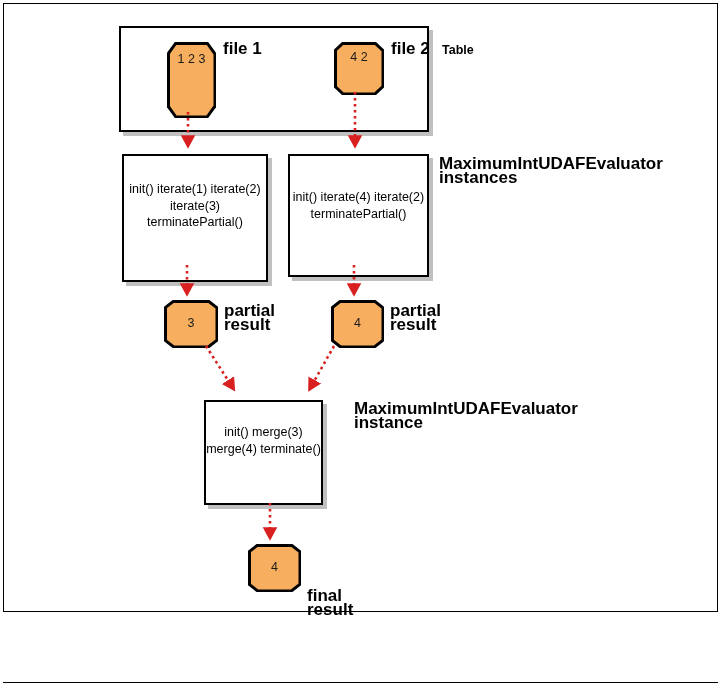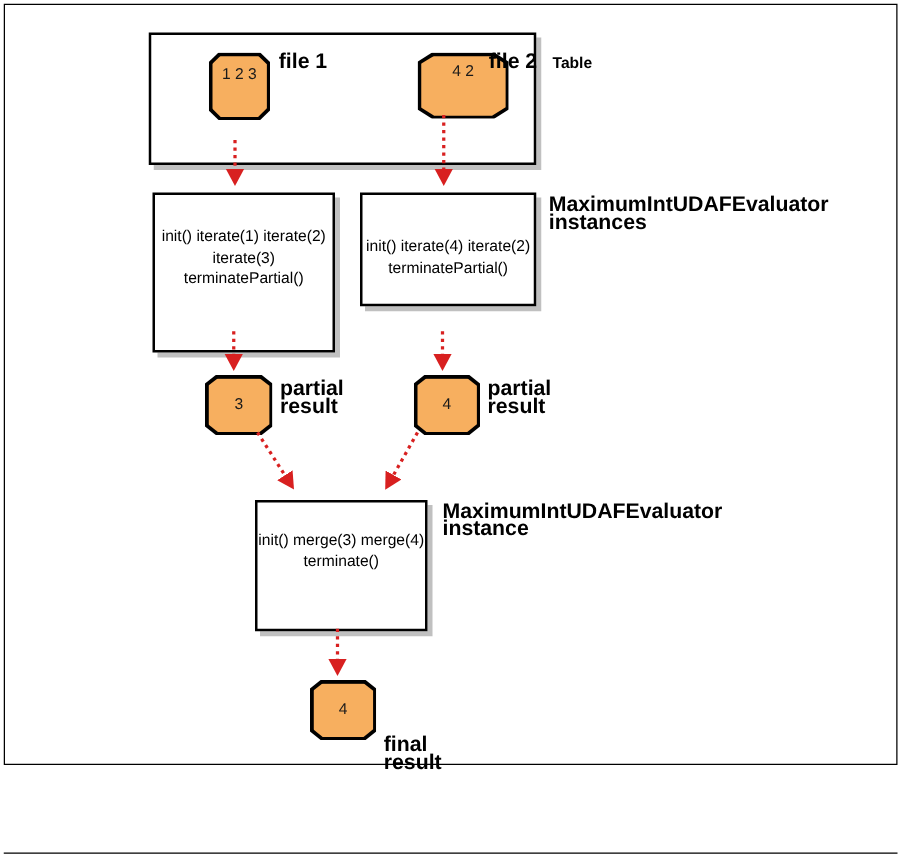--- a/index.html
+++ b/index.html
@@ -43,22 +43,22 @@
   
   .box {
     position: absolute;
     background: #ffffff;
     border: 2.5px solid #000;
     box-sizing: border-box;
     box-shadow: 4px 4px 0 rgba(140,140,140,0.55);
   }
   .table-box { left: 115px; top: 22px; width: 310px; height: 106px; }
   .eval-box-left  { left: 118px; top: 150px; width: 146px; height: 128px; }
-  .eval-box-right { left: 284px; top: 150px; width: 141px; height: 91px; }
-  .merge-box { left: 200px; top: 396px; width: 138px; height: 105px; }
+  .eval-box-right { left: 284px; top: 150px; width: 141px; height: 123px; }
+  .merge-box { left: 200px; top: 396px; width: 119px; height: 105px; }
 
   .box-lines {
     position: absolute;
     left: 0;
     right: 0;
     text-align: center;
     font-size: 12.5px;
     line-height: 16.5px;
     color: #000;
   }
@@ -79,23 +79,23 @@
   }
   .oct-text {
     position: absolute;
     left: 0; right: 0;
     text-align: center;
     font-size: 12.5px;
     line-height: 22px;
     color: #1a1a1a;
   }
 
-  .file1-oct { left: 163px; top: 38px; width: 49px; height: 54px; }
+  .file1-oct { left: 163px; top: 38px; width: 49px; height: 76px; }
   .file1-oct .oct-text { top: 6px; }
-  .file2-oct { left: 330px; top: 38px; width: 73px; height: 53px; }
+  .file2-oct { left: 330px; top: 38px; width: 50px; height: 53px; }
   .file2-oct .oct-text { top: 4px; }
   .partial1-oct { left: 160px; top: 296px; width: 54px; height: 48px; }
   .partial1-oct .oct-text { top: 12px; }
   .partial2-oct { left: 327px; top: 296px; width: 53px; height: 48px; }
   .partial2-oct .oct-text { top: 12px; }
   .final-oct { left: 244px; top: 540px; width: 53px; height: 48px; }
   .final-oct .oct-text { top: 12px; }
 
   
   .label {

